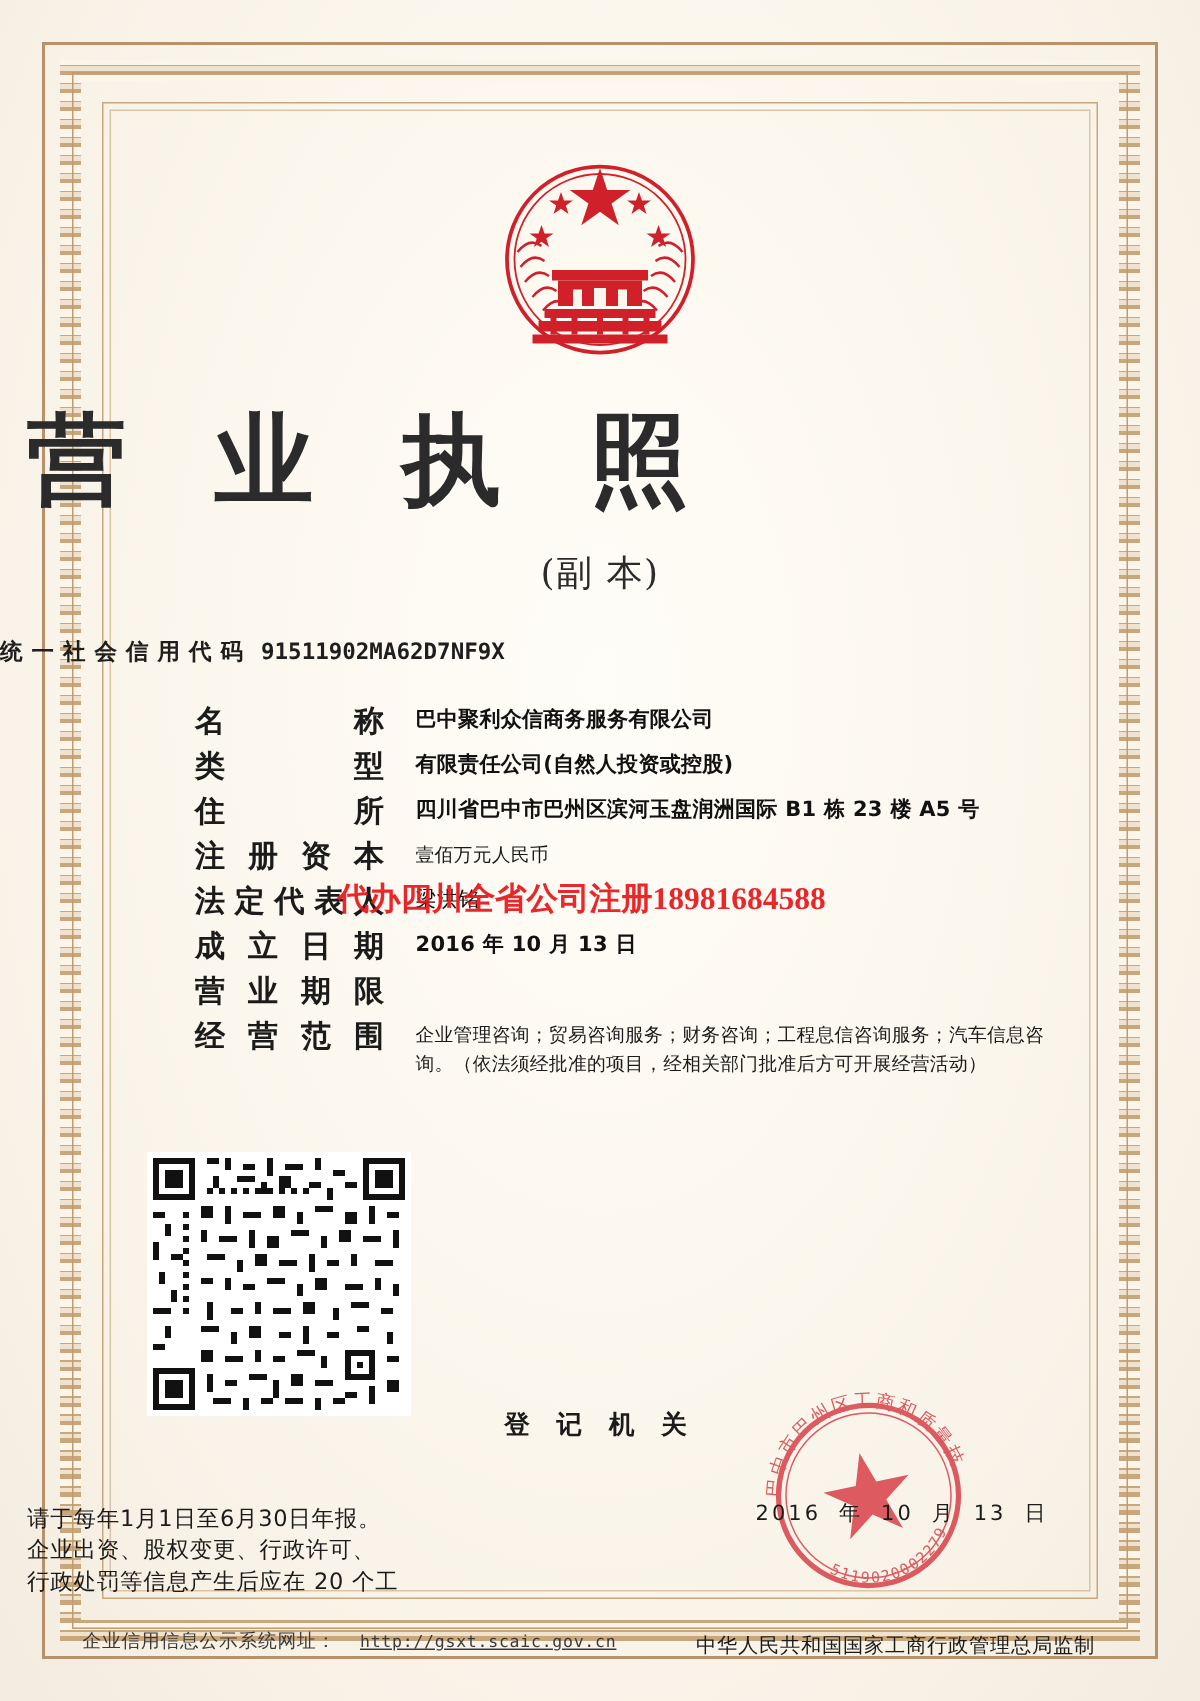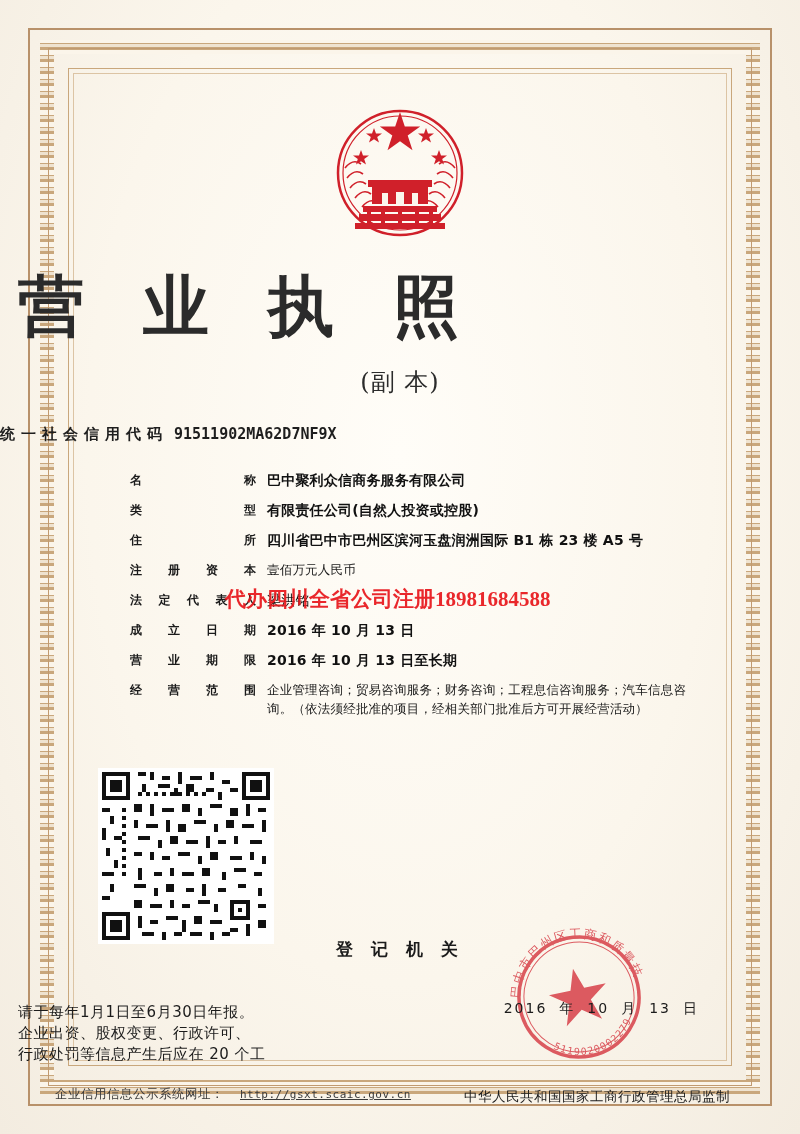--- a/index.html
+++ b/index.html
@@ -86,27 +86,27 @@
   }
   .row{
     display:flex;
     align-items:flex-start;
     margin-bottom:9px;
     min-height:21px;
   }
   .row .label{
     width:126px;
     flex:0 0 126px;
-    font-size:12px;
+    font-size:20px;
     font-weight:bold;
     color:#1b1b1b;
     font-family:"DejaVu Sans","Liberation Sans",sans-serif;
     text-align:justify;
     text-align-last:justify;
-    padding-right:11px;
+    padding-right:21px;
     line-height:21px;
   }
   .row .value{
     flex:1;
     font-size:14px;
     color:#111;
     line-height:21px;
     font-weight:bold;
     letter-spacing:.2px;
   }
@@ -267,21 +267,20 @@
     <div class="row">
       <div class="label">法定代表人</div>
       <div class="value plain">梁洪铭</div>
     </div>
     <div class="row">
       <div class="label">成立日期</div>
       <div class="value">2016 年 10 月 13 日</div>
     </div>
     <div class="row">
       <div class="label">营业期限</div>
-      <div class="value">2016 年 10 月 13 日至长期</div>
     </div>
     <div class="row">
       <div class="label">经营范围</div>
       <div class="value small">企业管理咨询；贸易咨询服务；财务咨询；工程息信咨询服务；汽车信息咨询。（依法须经批准的项目，经相关部门批准后方可开展经营活动）</div>
     </div>
   </div>
 
   <div class="watermark">代办四川全省公司注册18981684588</div>
 
   <div class="qr">

